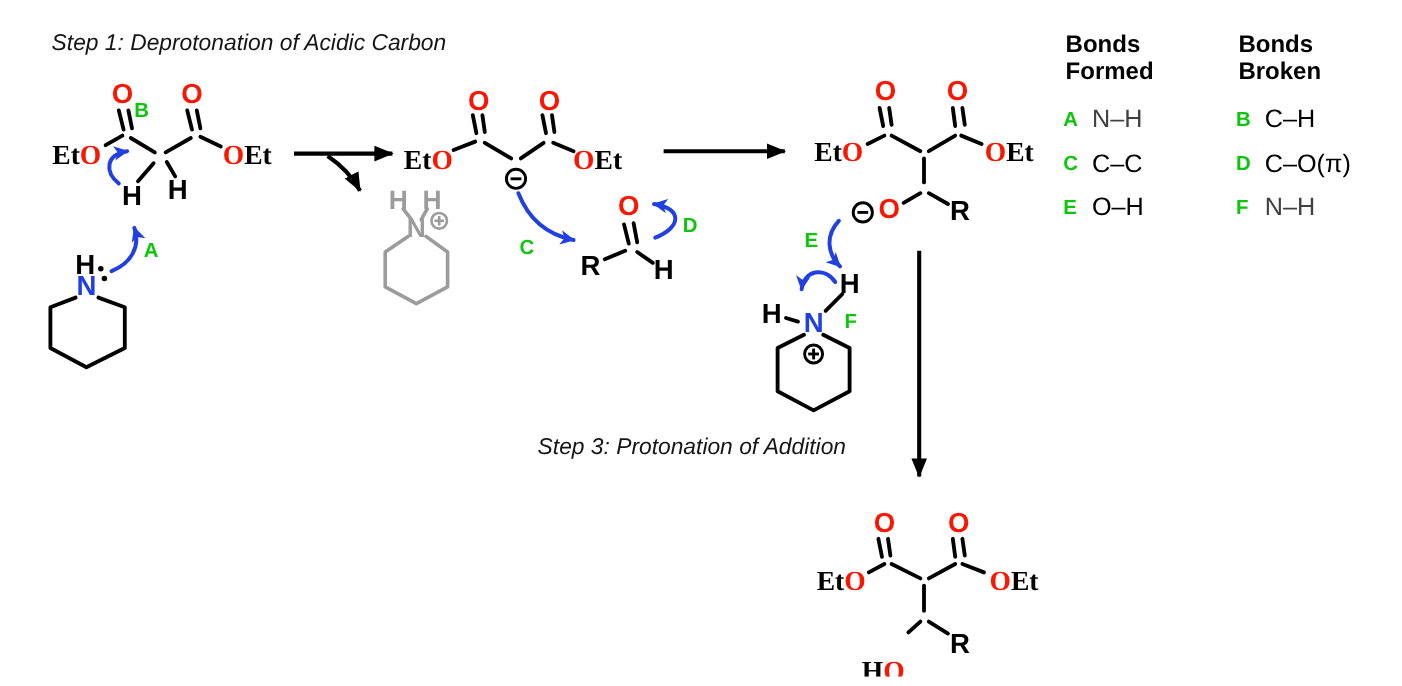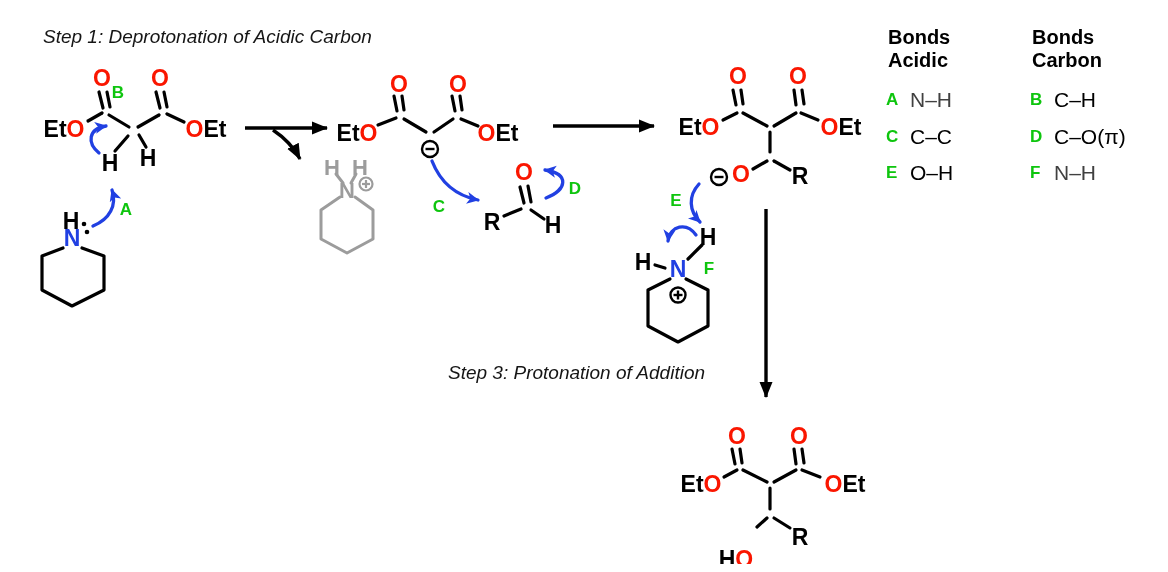--- a/index.html
+++ b/index.html
@@ -6,21 +6,21 @@
   .canvas{
     position:relative;width:1168px;height:564px;background:#ffffff;overflow:hidden;
     font-family:"Liberation Sans",sans-serif;
   }
   .t{position:absolute;white-space:nowrap;}
   .title{font:500 italic 19px/22px "Liberation Sans",sans-serif;color:#151515;}
   .atom{
     position:absolute;transform:translate(-50%,-50%);
     font:bold 23px/23px "Liberation Sans",sans-serif;color:#000;white-space:nowrap;
   }
-  .atom span{display:inline;}
+  .atom span{display:inline;font-family:Liberation Serif, serif;}
   .red{color:#fa1600;}
   .blue{color:#2140e2;}
   .gray{color:#9c9c9c;}
   .mlabel{
     position:absolute;transform:translate(-50%,-50%);
     font:bold 17px/17px "Liberation Sans",sans-serif;color:#0ec50e;white-space:nowrap;
   }
   .lhead{position:absolute;font:bold 20px/23px "Liberation Sans",sans-serif;color:#000;}
   .lrow{position:absolute;display:flex;align-items:center;gap:9px;height:22px;}
   .lkey{font:bold 17px/17px "Liberation Sans",sans-serif;color:#0ec50e;min-width:15px;}
@@ -205,25 +205,25 @@
 
   <div class="atom" style="left:701px;top:484px"><span>Et</span><span class="red">O</span></div>
   <div class="atom red" style="left:737px;top:436px">O</div>
   <div class="atom red" style="left:799px;top:436px">O</div>
   <div class="atom" style="left:845px;top:484px"><span class="red">O</span><span>Et</span></div>
   <div class="atom" style="left:736px;top:559px"><span>H</span><span class="red">O</span></div>
   <div class="atom" style="left:800px;top:537px">R</div>
 
   <div class="lhead" style="left:888px;top:26px">
     <div>Bonds</div>
-    <div>Acidic</div>
+    <div>Formed</div>
   </div>
   <div class="lhead" style="left:1032px;top:26px">
     <div>Bonds</div>
-    <div>Carbon</div>
+    <div>Broken</div>
   </div>
 
   <div class="lrow" style="left:886px;top:88px">
     <span class="lkey">A</span>
     <span class="lbond muted">N–H</span>
   </div>
   <div class="lrow" style="left:886px;top:125px">
     <span class="lkey">C</span>
     <span class="lbond">C–C</span>
   </div>

